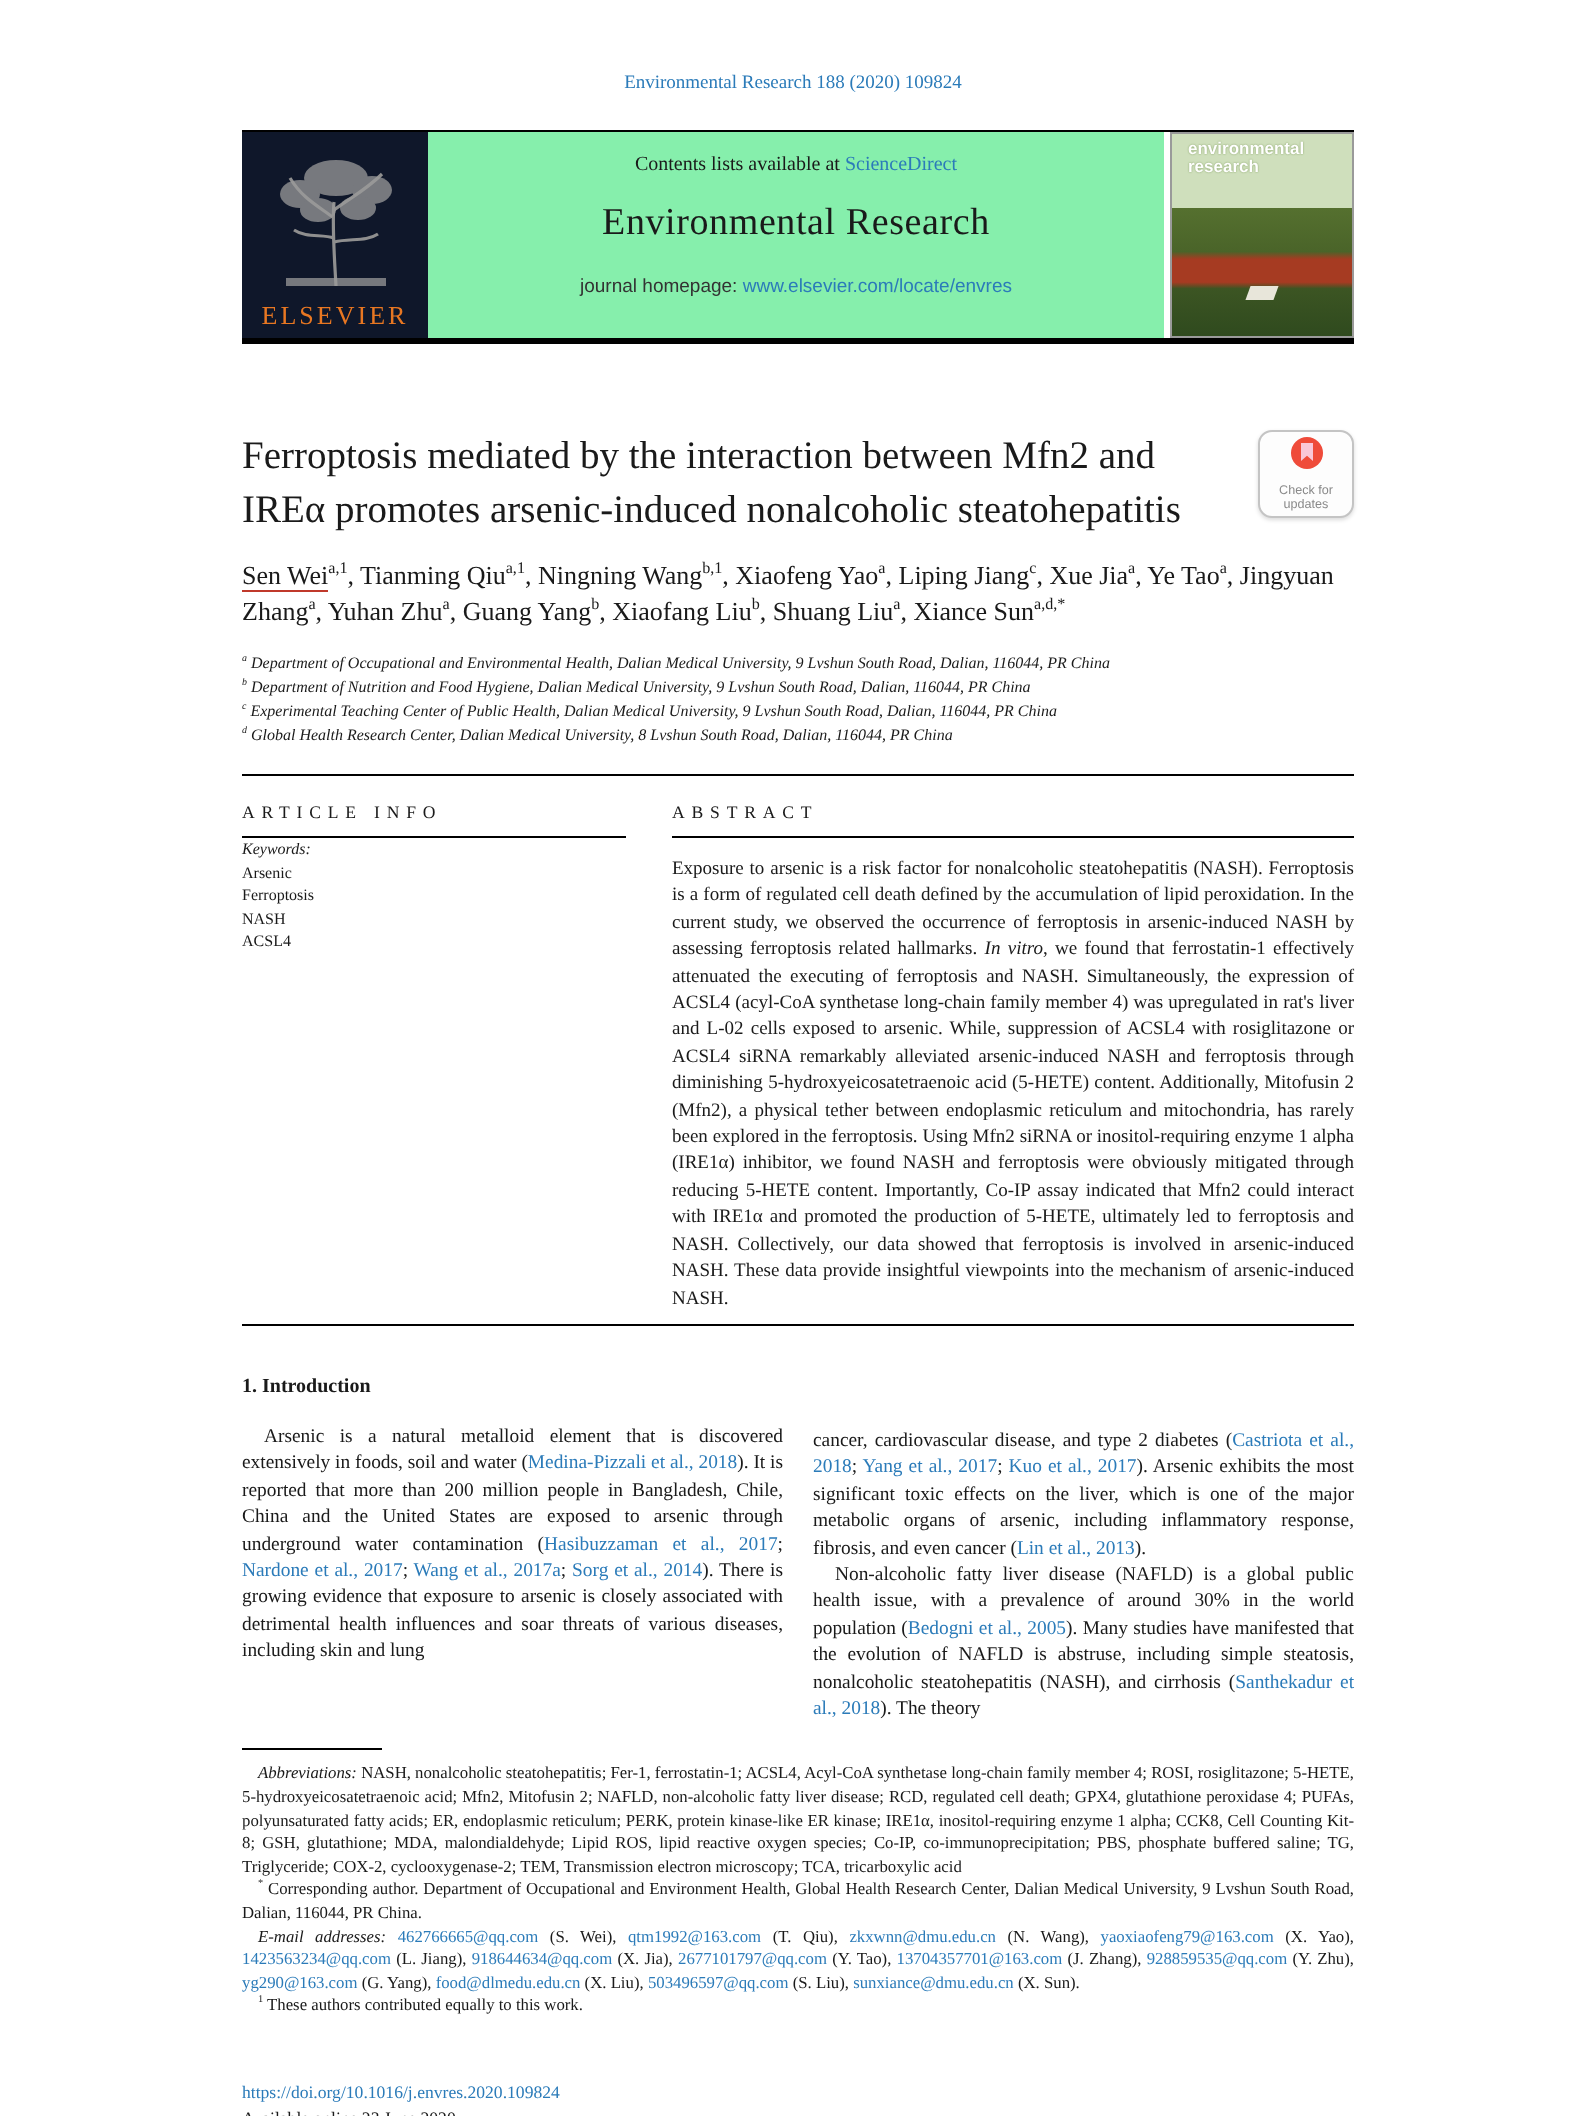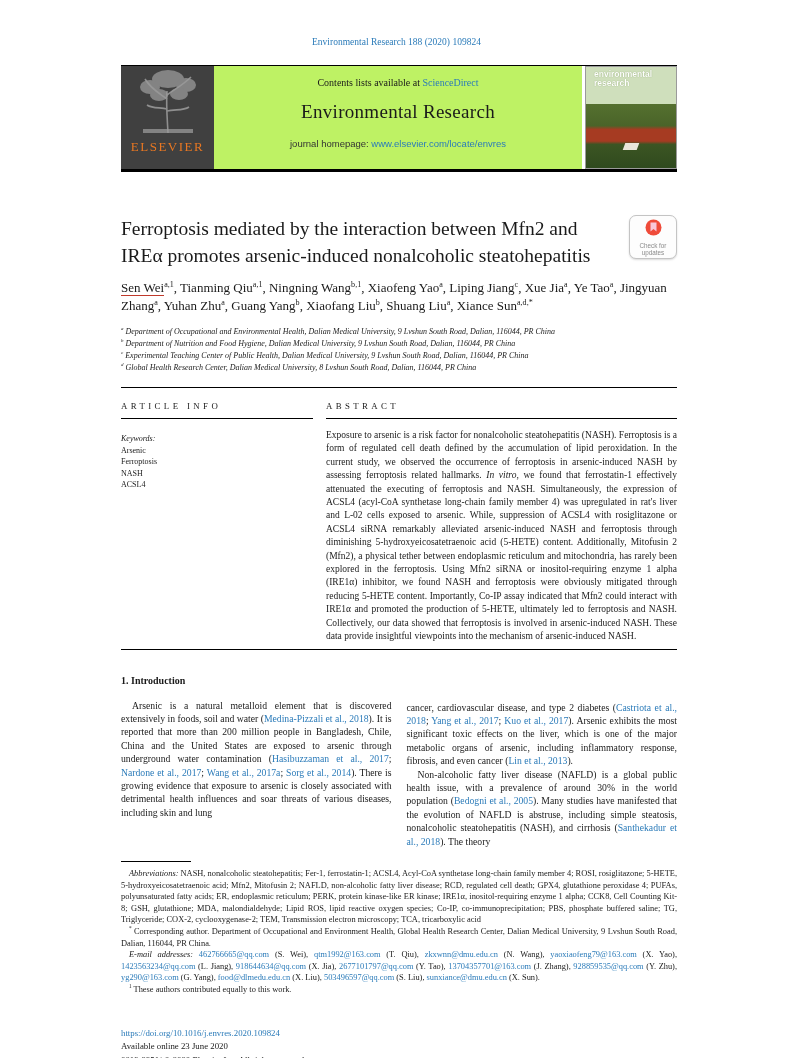--- a/index.html
+++ b/index.html
@@ -13,23 +13,23 @@
   .seg-sup{font-size:62%;vertical-align:super;line-height:0;}
   .seg-it{font-style:italic;}
   .seg-ured{border-bottom:1.5px solid #c0392b;}
 
   
   .citation{padding-top:37px;text-align:center;font-size:9.5px;color:#2b7bb9;}
 
   
   .rule-top{border-top:1px solid #000;margin-top:18px;}
   .masthead{display:flex;align-items:stretch;height:103px;}
-  .mast-left{width:93px;background:#404040;display:flex;flex-direction:column;align-items:center;justify-content:flex-end;padding-bottom:14px;}
+  .mast-left{width:93px;background:#0f172a;display:flex;flex-direction:column;align-items:center;justify-content:flex-end;padding-bottom:3px;}
   .elsevier-label{color:#e87722;font-size:13px;letter-spacing:1.5px;margin-top:-2px;}
-  .mast-center{flex:1;background:#bef264;text-align:center;padding-top:11px;}
+  .mast-center{flex:1;background:#86efac;text-align:center;padding-top:11px;}
   .contents-line{font-size:10px;}
   .journal-title{font-size:19px;margin-top:13px;letter-spacing:0.3px;}
   .homepage-line{font-size:9.5px;margin-top:15px;font-family:"Liberation Sans",sans-serif;color:#333;}
   .mast-right{width:92px;margin-left:3px;border:1px solid #9a9a9a;box-sizing:border-box;display:flex;flex-direction:column;}
   .cover-top{height:34px;background:#cfdfbc;padding:3px 0 0 8px;}
   .cover-title{font-size:8.5px;line-height:9px;color:#ffffff;width:60px;font-family:"Liberation Sans",sans-serif;font-weight:bold;text-shadow:0 0 1px #7d9a5a;}
   .cover-photo{flex:1;background:linear-gradient(180deg,#55702f 0%,#4a6429 34%,#a63b22 40%,#a63b22 58%,#3c5523 63%,#2f4a1e 100%);position:relative;}
   .cover-speck{position:absolute;left:38px;bottom:18px;width:14px;height:7px;background:#e8e6da;transform:skewX(-20deg);}
   .rule-thick{height:3px;background:#000;}
 
@@ -38,26 +38,26 @@
   .paper-title{flex:1;font-size:19.5px;line-height:27px;padding-right:26px;}
   .check-badge{width:46px;height:42px;border:1px solid #c4c4c4;border-radius:7px;background:#fdfdfd;display:flex;flex-direction:column;align-items:center;justify-content:center;box-shadow:0 1px 2px rgba(0,0,0,.15);}
   .check-badge-label{font-size:6.3px;line-height:7px;color:#8a8a8a;text-align:center;font-family:"Liberation Sans",sans-serif;margin-top:2px;}
 
   .authors{margin-top:10px;font-size:13px;line-height:17.5px;}
   .affils{margin-top:12px;}
   .affil{font-size:8px;line-height:12px;font-style:italic;}
   .rule-thin{border-top:1px solid #000;margin-top:13px;}
 
   
-  .ia-grid{display:flex;gap:13px;}
+  .ia-grid{display:flex;gap:23px;}
   .ia-left{width:192px;flex:none;}
   .ia-right{flex:1;}
   .ia-heading{font-size:8.8px;letter-spacing:3.4px;padding:13px 0 7px;}
   .ia-rule{border-top:1px solid #000;}
-  .kw-label{font-size:8px;font-style:italic;margin-top:14px;line-height:11.5px;}
+  .kw-label{font-size:8px;font-style:italic;margin-top:0;line-height:11.5px;}
   .kw{font-size:8px;line-height:11.5px;}
   .abstract-body{margin-top:10px;font-size:9.5px;line-height:13.4px;text-align:justify;}
   .rule-bottom{border-top:1px solid #000;margin-top:5px;}
 
   
   .intro{display:flex;gap:15px;margin-top:25px;}
   .col{flex:1;}
   .sec-heading{font-size:10px;font-weight:bold;margin-bottom:13px;}
   .body-p{font-size:9.7px;line-height:13.4px;text-align:justify;}
   .indent{text-indent:11px;}

